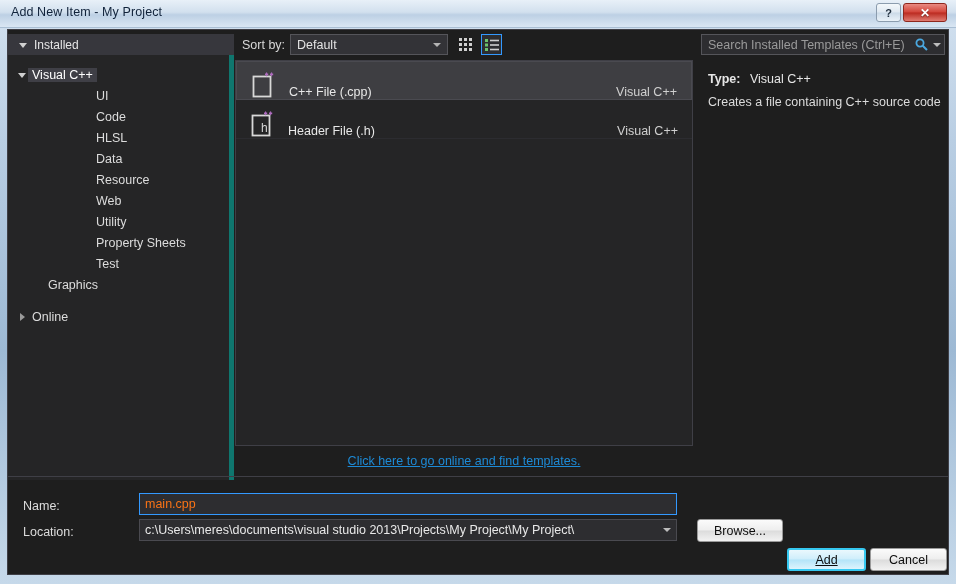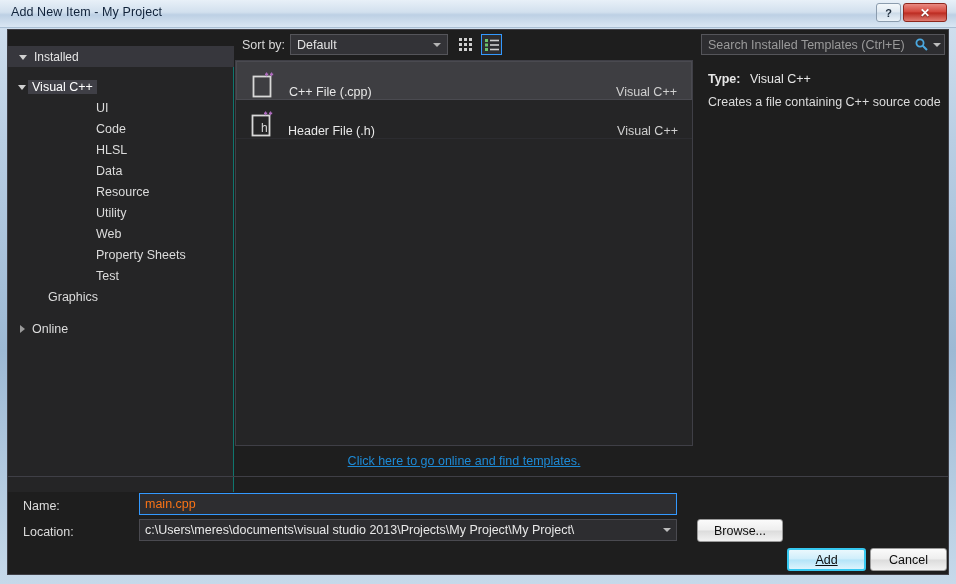--- a/index.html
+++ b/index.html
@@ -74,24 +74,24 @@
     left: 7px; top: 29px;
     width: 942px; height: 546px;
     background: #1e1e1e;
     border: 1px solid #3f3f46;
     overflow: hidden;
   }
 
   
   #left-pane {
     position: absolute;
-    left: 0; top: 16px;
+    left: 0; top: 4px;
     width: 226px; height: 446px;
     background: #252526;
-    border-right: 1px solid #0f766e;
+    border-right: 5px solid #0f766e;
   }
   #installed-header {
     position: absolute;
     left: 0; top: 0;
     width: 226px; height: 21px;
     background: #37373d;
     display: flex;
     align-items: center;
   }
   #installed-header .tri {
@@ -418,25 +418,25 @@
           <div class="tree-row lvl2">
             <span class="twisty"></span>
             <span class="label-box">Data</span>
           </div>
           <div class="tree-row lvl2">
             <span class="twisty"></span>
             <span class="label-box">Resource</span>
           </div>
           <div class="tree-row lvl2">
             <span class="twisty"></span>
+            <span class="label-box">Web</span>
+          </div>
+          <div class="tree-row lvl2">
+            <span class="twisty"></span>
             <span class="label-box">Utility</span>
-          </div>
-          <div class="tree-row lvl2">
-            <span class="twisty"></span>
-            <span class="label-box">Web</span>
           </div>
           <div class="tree-row lvl2">
             <span class="twisty"></span>
             <span class="label-box">Property Sheets</span>
           </div>
           <div class="tree-row lvl2">
             <span class="twisty"></span>
             <span class="label-box">Test</span>
           </div>
           <div class="tree-row lvl1">

